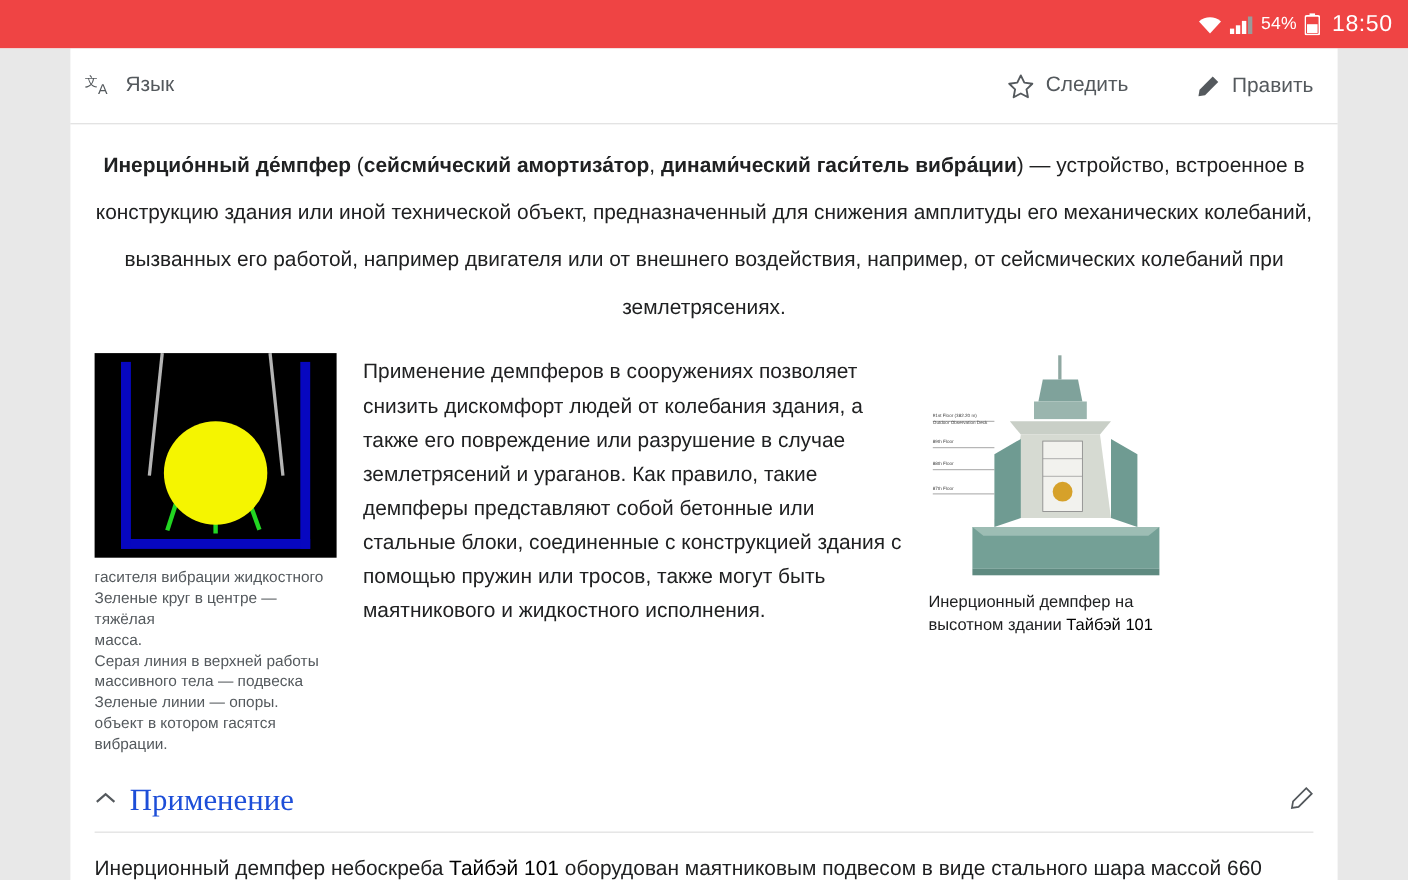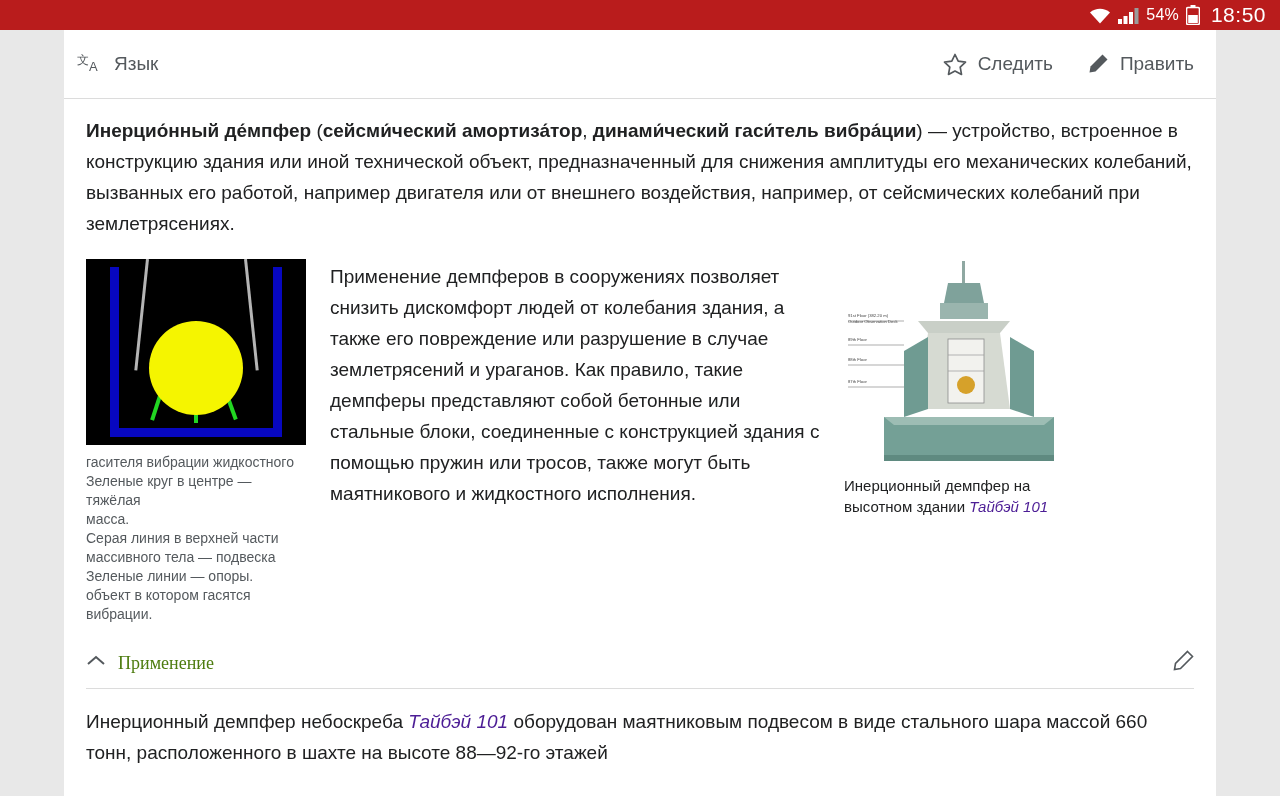--- a/index.html
+++ b/index.html
@@ -8,22 +8,22 @@
     padding: 0;
     width: 1280px;
     height: 800px;
     overflow: hidden;
     background: #ffffff;
     font-family: "Liberation Sans", sans-serif;
   }
 
   
   .statusbar {
-    height: 30px;
-    background: #b91c1c;
+    height: 44px;
+    background: #ef4444;
     color: #ffffff;
     display: flex;
     align-items: center;
     justify-content: flex-end;
     padding: 0 14px;
     font-size: 17px;
     gap: 7px;
   }
   .statusbar .sb-icon { display: inline-flex; align-items: center; }
   .statusbar .battery-pct { font-size: 16px; letter-spacing: .2px; }
@@ -47,32 +47,33 @@
 
   
   .toolbar {
     height: 69px;
     display: flex;
     align-items: center;
     border-bottom: 1px solid #dcdcdc;
     padding: 0 22px 0 13px;
   }
   .toolbar-left { display: flex; align-items: center; gap: 12px; }
-  .toolbar-right { margin-left: auto; display: flex; align-items: flex-start; gap: 34px; }
+  .toolbar-right { margin-left: auto; display: flex; align-items: flex-end; gap: 61px; }
   .tb-item { display: flex; align-items: center; gap: 11px; color: #54595d; font-size: 19px; }
   .tb-item .lbl { color: #54595d; }
   .icon { display: inline-block; line-height: 0; }
 
   
   .content { padding: 0 22px; }
   .lead {
     font-size: 19px;
-    line-height: 31px;
+    line-height: 43px;
     color: #202122;
     margin-top: 16px;
+    text-align: center;
   }
   .lead b { font-weight: bold; }
 
   .cols {
     display: flex;
     margin-top: 20px;
     align-items: flex-start;
     gap: 24px;
   }
 
@@ -132,37 +133,37 @@
     background: #ffffff;
     position: relative;
     overflow: hidden;
   }
   .cap-right {
     font-size: 15px;
     line-height: 21px;
     color: #202122;
     margin-top: 10px;
   }
-  a.wlink { color: #4c1d95; text-decoration: none; font-style: italic; }
+  a.wlink { color: #000000; text-decoration: none; }
 
   
   .section {
     margin: 26px 22px 0 22px;
     display: flex;
     align-items: center;
     border-bottom: 1px solid #dcdcdc;
     padding-bottom: 12px;
   }
   .section .chev { margin-right: 12px; color: #54595d; }
   .section h2 {
     font-family: "Liberation Serif", serif;
     font-weight: normal;
-    font-size: 18px;
+    font-size: 28px;
     margin: 0;
-    color: #4d7c0f;
+    color: #1d4ed8;
   }
   .section .edit { margin-left: auto; }
 
   .body-text {
     font-size: 19px;
     line-height: 31px;
     color: #202122;
     padding: 0 22px;
     margin-top: 17px;
   }
@@ -245,21 +246,21 @@
           <div class="susp r"></div>
           <div class="leg a"></div>
           <div class="leg b"></div>
           <div class="leg c"></div>
           <div class="mass"></div>
         </div>
         <div class="caption">
           <span class="line">гасителя вибрации жидкостного</span>
           <span class="line">Зеленые круг в центре — тяжёлая</span>
           <span class="line">масса.</span>
-          <span class="line">Серая линия в верхней части</span>
+          <span class="line">Серая линия в верхней работы</span>
           <span class="line">массивного тела — подвеска</span>
           <span class="line">Зеленые линии — опоры.</span>
           <span class="line">объект в котором гасятся</span>
           <span class="line">вибрации.</span>
         </div>
       </div>
 
       <div class="col-text">Применение демпферов в сооружениях позволяет снизить дискомфорт людей от колебания здания, а также его повреждение или разрушение в случае землетрясений и ураганов. Как правило, такие демпферы представляют собой бетонные или стальные блоки, соединенные с конструкцией здания с помощью пружин или тросов, также могут быть маятникового и жидкостного исполнения.</div>
 
       <div class="fig-right">

